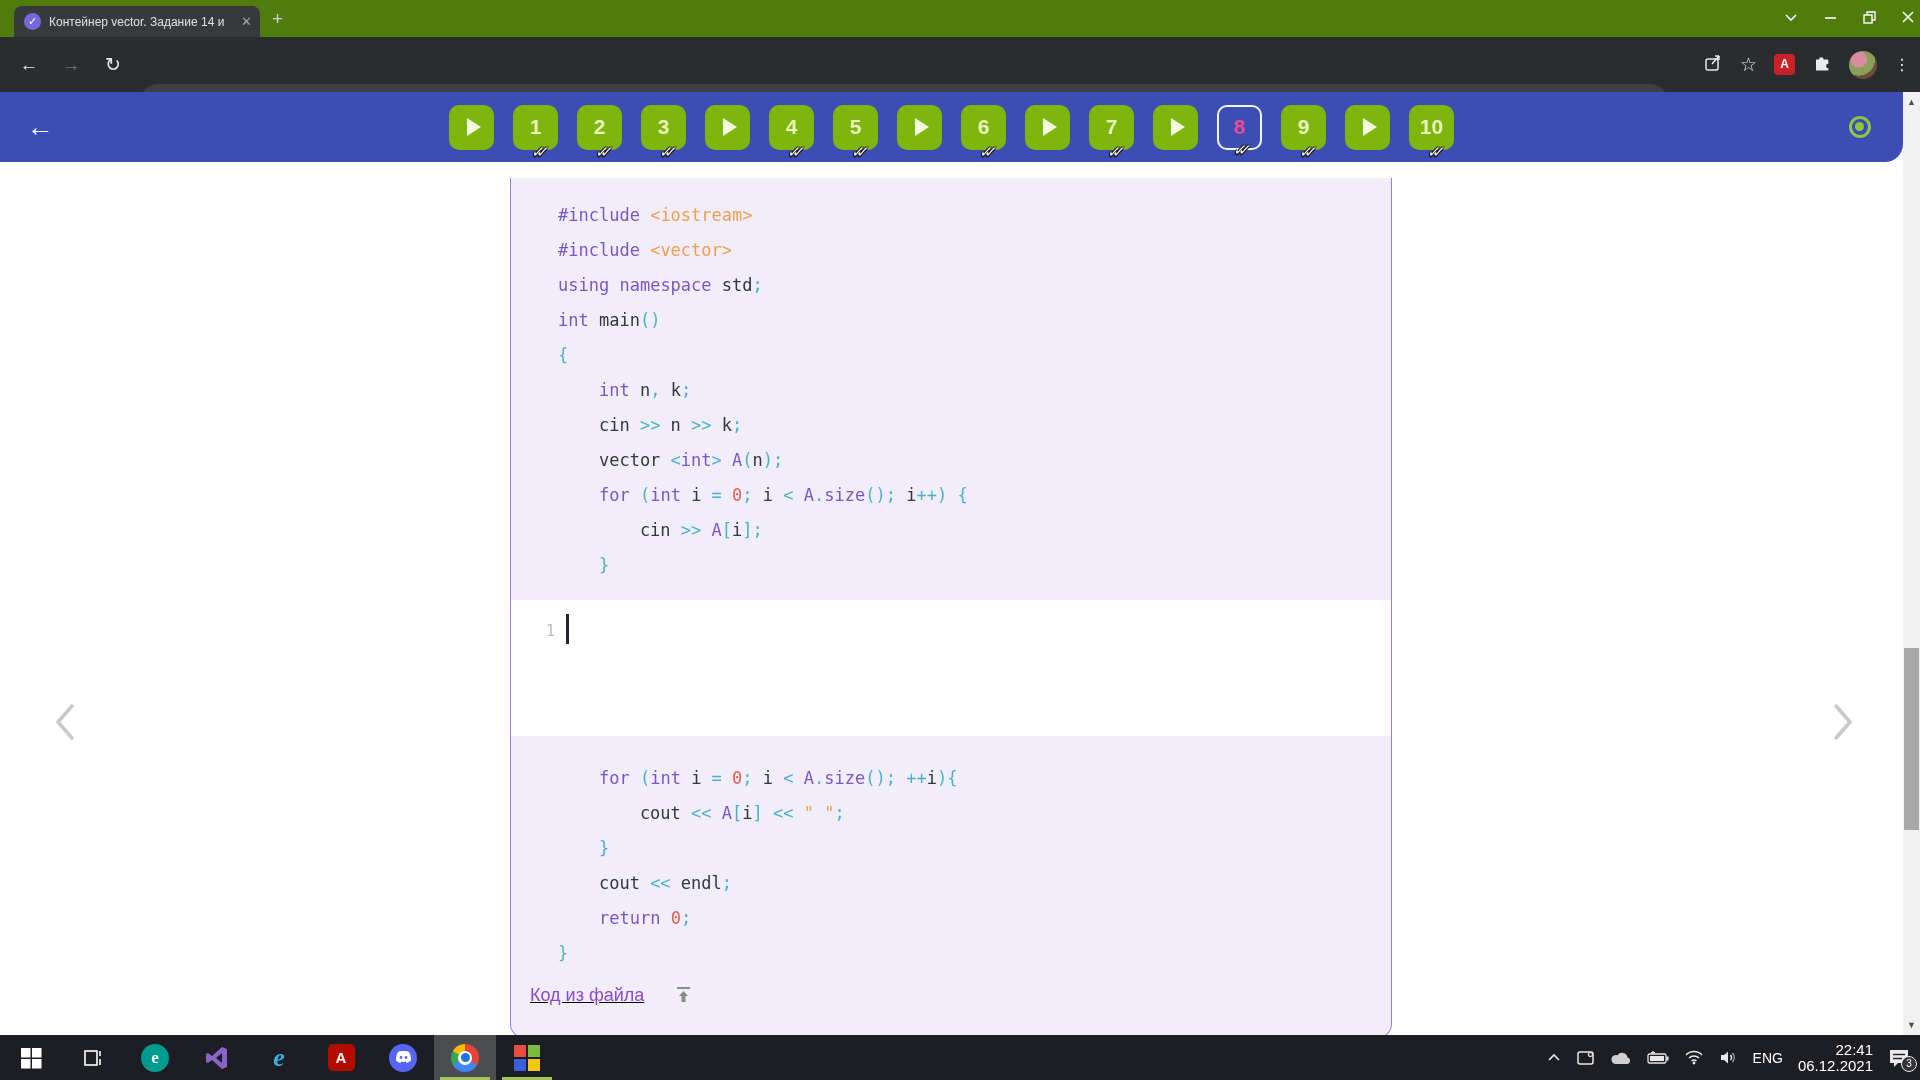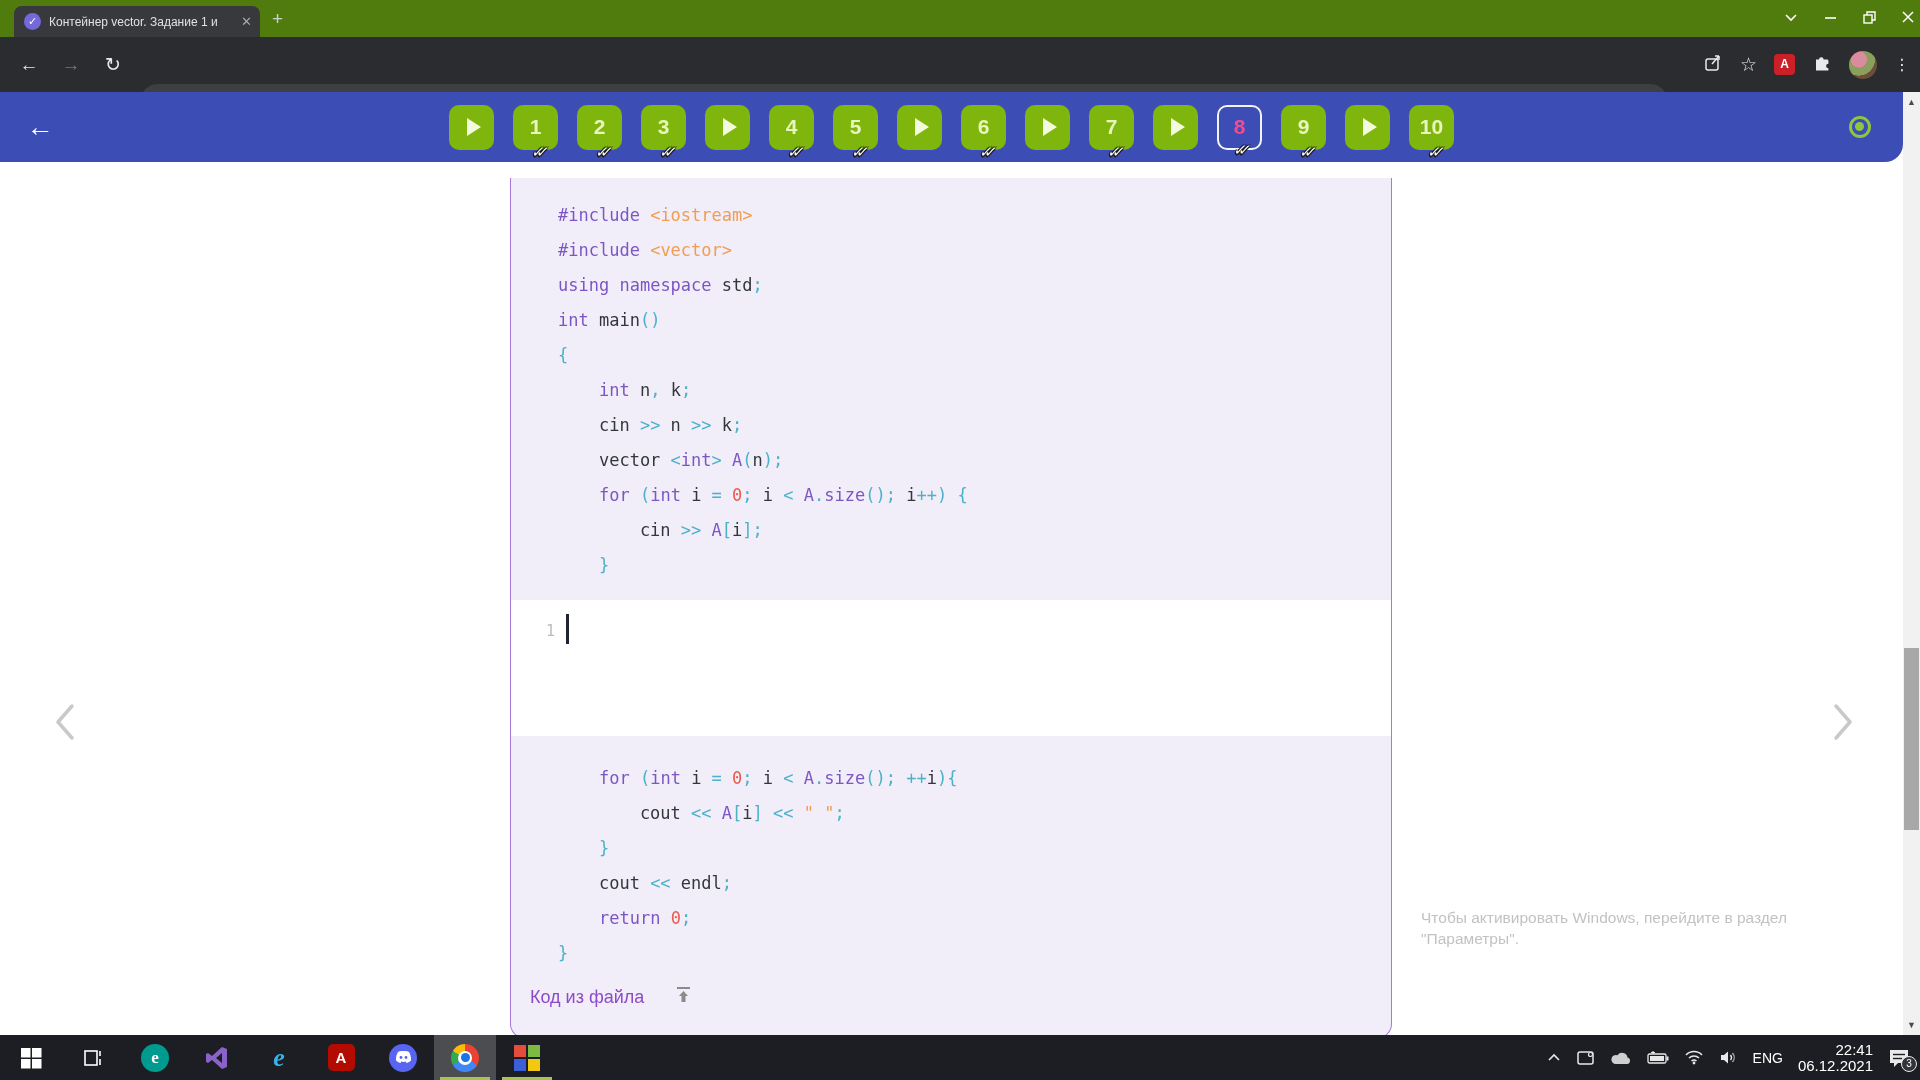--- a/index.html
+++ b/index.html
@@ -67,21 +67,21 @@
   .editor-white { background:#fff; height:136px; position:relative; }
   .gutter-num { position:absolute; left:26px; top:16px; width:18px; text-align:right; color:#b9bcc2;
                 font-family:"DejaVu Sans Mono",monospace; font-size:15px; line-height:30px; }
   .caret { position:absolute; left:55px; top:14px; width:2.5px; height:30px; background:#1f2430; }
   .code-b { padding:25px 0 0 47px; }
   .tk-k { color:#7c56c4; }
   .tk-s { color:#ef9e52; }
   .tk-o { color:#4cb2c8; }
   .tk-n { color:#ea5a4d; }
   .tk-d { color:#32373c;margin-top:16px; }
-  .filelink-row { display:flex; align-items:flex-end; gap:30px; padding:14px 0 0 19px; }
+  .filelink-row { display:flex; align-items:flex-start; gap:30px; padding:14px 0 0 19px;text-decoration:underline; }
   .filelink { color:#8d4bc9; font-size:18px; }
   .upload-ico { display:block; }
 
   
   .chev { position:absolute; top:540px; width:30px; height:40px; }
   .chev svg { display:block; }
   .chev.left { left:50px; } .chev.right { left:1828px; }
 
   
   .watermark { position:absolute; left:1421px; top:738px; width:440px; color:#c8c8c8; }
@@ -126,21 +126,21 @@
   .notif-badge { position:absolute; right:-7px; bottom:-4px; width:16px; height:16px; border-radius:50%;
                  background:#33343a; border:1.5px solid #e9e9e9; color:#fff; font-size:10px; text-align:center;
                  line-height:14px; }
 </style>
 </head>
 <body>
 
 <div class="frame">
   <div class="tab">
     <span class="favicon">✓</span>
-    <span class="tab-title">Контейнер vector. Задание 1 и</span>
+    <span class="tab-title">Контейнер vector. Задание 14 и</span>
     <span class="tab-close">✕</span>
   </div>
   <span class="newtab">+</span>
   <div class="wincontrols">
     <span>
         <svg width="14" height="10" viewBox="0 0 14 10">
           <polyline points="2,3 7,8 12,3" fill="none" stroke="#fff" stroke-width="1.6"></polyline>
         </svg>
       </span>
     <span>
@@ -245,22 +245,20 @@
         <polyline points="22,4 8,20 22,36" fill="none" stroke="#c9c9c9" stroke-width="3.5" stroke-linecap="round" stroke-linejoin="round"></polyline>
       </svg>
     </span>
   <span class="chev right">
       <svg width="30" height="40" viewBox="0 0 30 40">
         <polyline points="8,4 22,20 8,36" fill="none" stroke="#c9c9c9" stroke-width="3.5" stroke-linecap="round" stroke-linejoin="round"></polyline>
       </svg>
     </span>
 
   <div class="watermark">
-    <div class="wm-body"><span>Чтобы активировать Windows, перейдите в раздел</span><br>
-    <span>"Параметры".</span></div>
   </div>
 </div>
 
 <div class="scrollbar">
   <span class="sb-arrow sb-up">▲</span>
   <span class="sb-thumb"></span>
   <span class="sb-arrow sb-down">▼</span>
 </div>
 
 <div class="taskbar">

